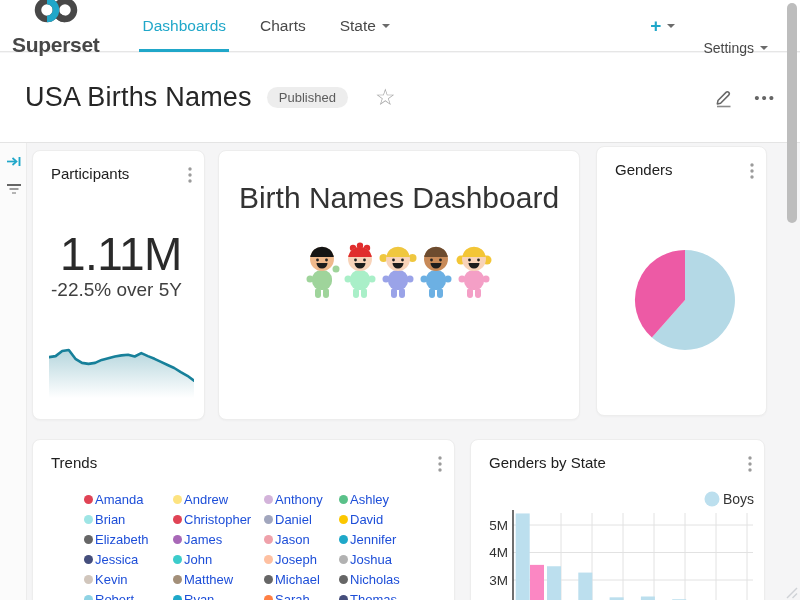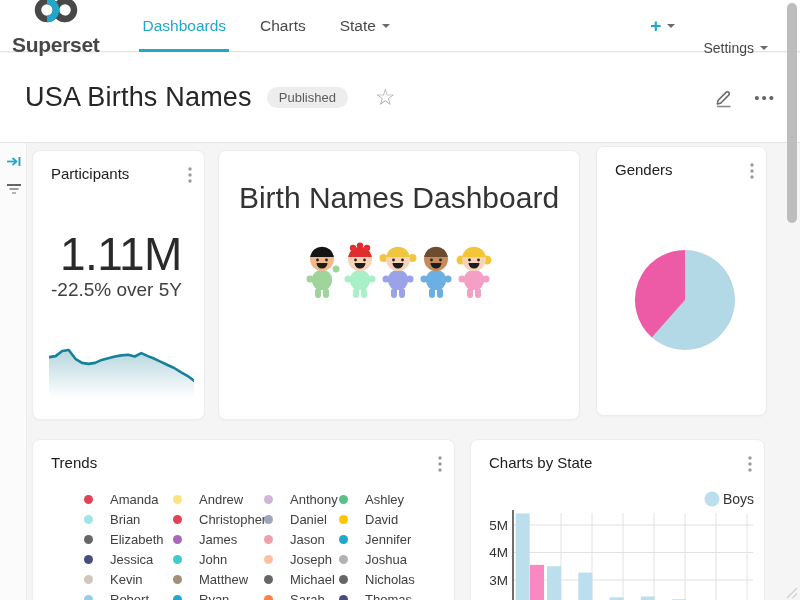--- a/index.html
+++ b/index.html
@@ -61,21 +61,21 @@
 
   .md-heading { position:absolute; left:0; right:0; top:30px; text-align:center; font-size:30px;
                 font-weight:500; color:#333; }
   #kids { position:absolute; left:50%; top:90px; transform:translateX(-50%); }
 
   #pie-svg   { position:absolute; left:0; top:0; }
   #bars-svg  { position:absolute; left:0; top:0; }
 
   .legend-grid { position:absolute; left:51px; top:49px; display:grid;
                  grid-template-columns:89px 91px 75px auto; grid-auto-rows:20px; }
-  .legend-item { display:flex; align-items:center; gap:17px; font-size:13px; color:#404040;
+  .legend-item { display:flex; align-items:center; gap:2px; font-size:13px; color:#1d4ed8;
                  cursor:pointer; white-space:nowrap; }
   .legend-dot  { width:9px; height:9px; border-radius:50%; flex:0 0 9px; }
 
   .scroll-thumb { position:absolute; right:3px; top:3px; width:10px; height:220px;
                   border-radius:5px; background:#bdbdbd; z-index:9; }
   .resize-handle { position:absolute; right:2px; bottom:1px; z-index:8; }
 </style>
 </head>
 <body>
 
@@ -379,21 +379,21 @@
         <rect x="44.7" y="73.44999999999999" width="14" height="149.05" fill="#BCDFEE"></rect>
         <rect x="59" y="124.875" width="14" height="97.625" fill="#FB87C3"></rect>
         <rect x="76" y="126.25" width="14" height="96.25" fill="#BCDFEE"></rect>
         <rect x="107.30000000000001" y="132.575" width="14" height="89.925" fill="#BCDFEE"></rect>
         <rect x="138.60000000000002" y="157.325" width="14" height="65.175" fill="#BCDFEE"></rect>
         <rect x="169.9" y="156.5" width="14" height="66" fill="#BCDFEE"></rect>
         <rect x="201.2" y="159.25" width="14" height="63.24999999999999" fill="#BCDFEE"></rect>
         <circle cx="241" cy="59" r="7.5" fill="#BCDFEE"></circle>
         <text x="252" y="64" font-size="14" fill="#333" font-family="Liberation Sans, sans-serif">Boys</text>
       </svg>
-    <span class="card-title">Charts by State</span>
+    <span class="card-title">Genders by State</span>
     <svg class="kebab" width="4" height="16" viewBox="0 0 4 16">
       <circle cx="2" cy="2" r="1.7" fill="#9b9b9b"></circle>
         <circle cx="2" cy="8" r="1.7" fill="#9b9b9b"></circle>
         <circle cx="2" cy="14" r="1.7" fill="#9b9b9b"></circle>
     </svg>
   </div>
 
 </div>
 
 <div class="scroll-thumb"></div>

